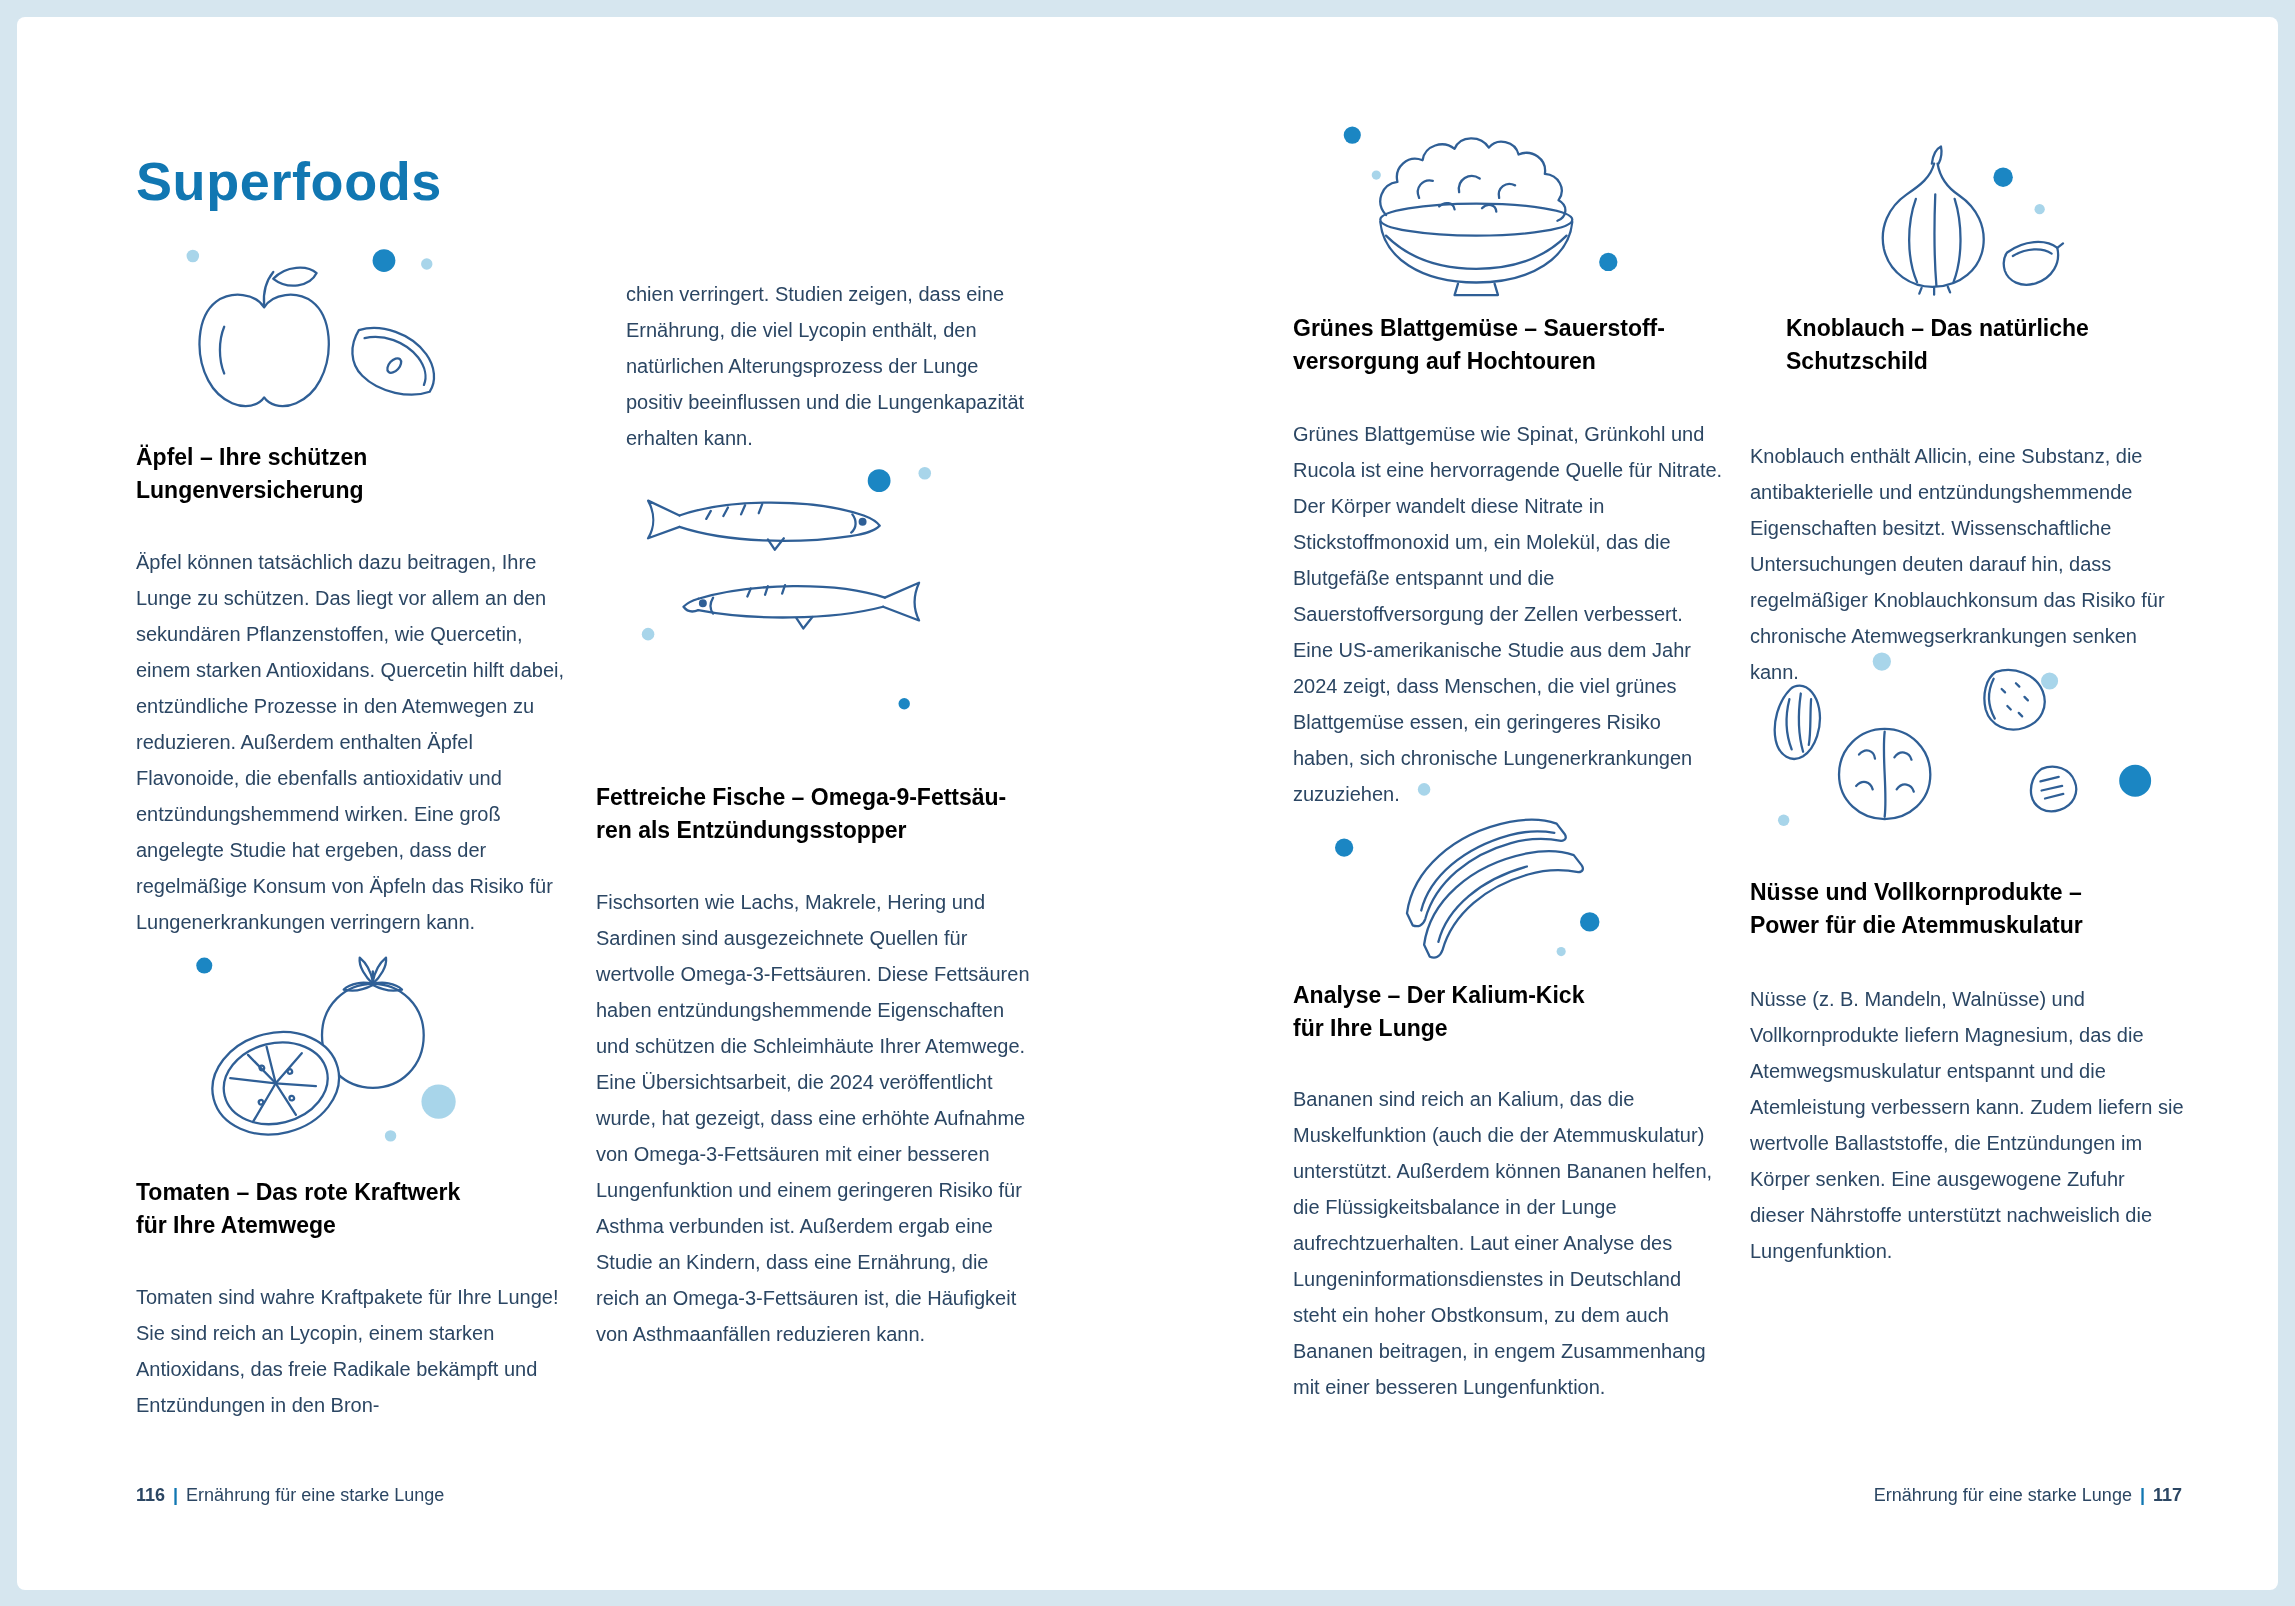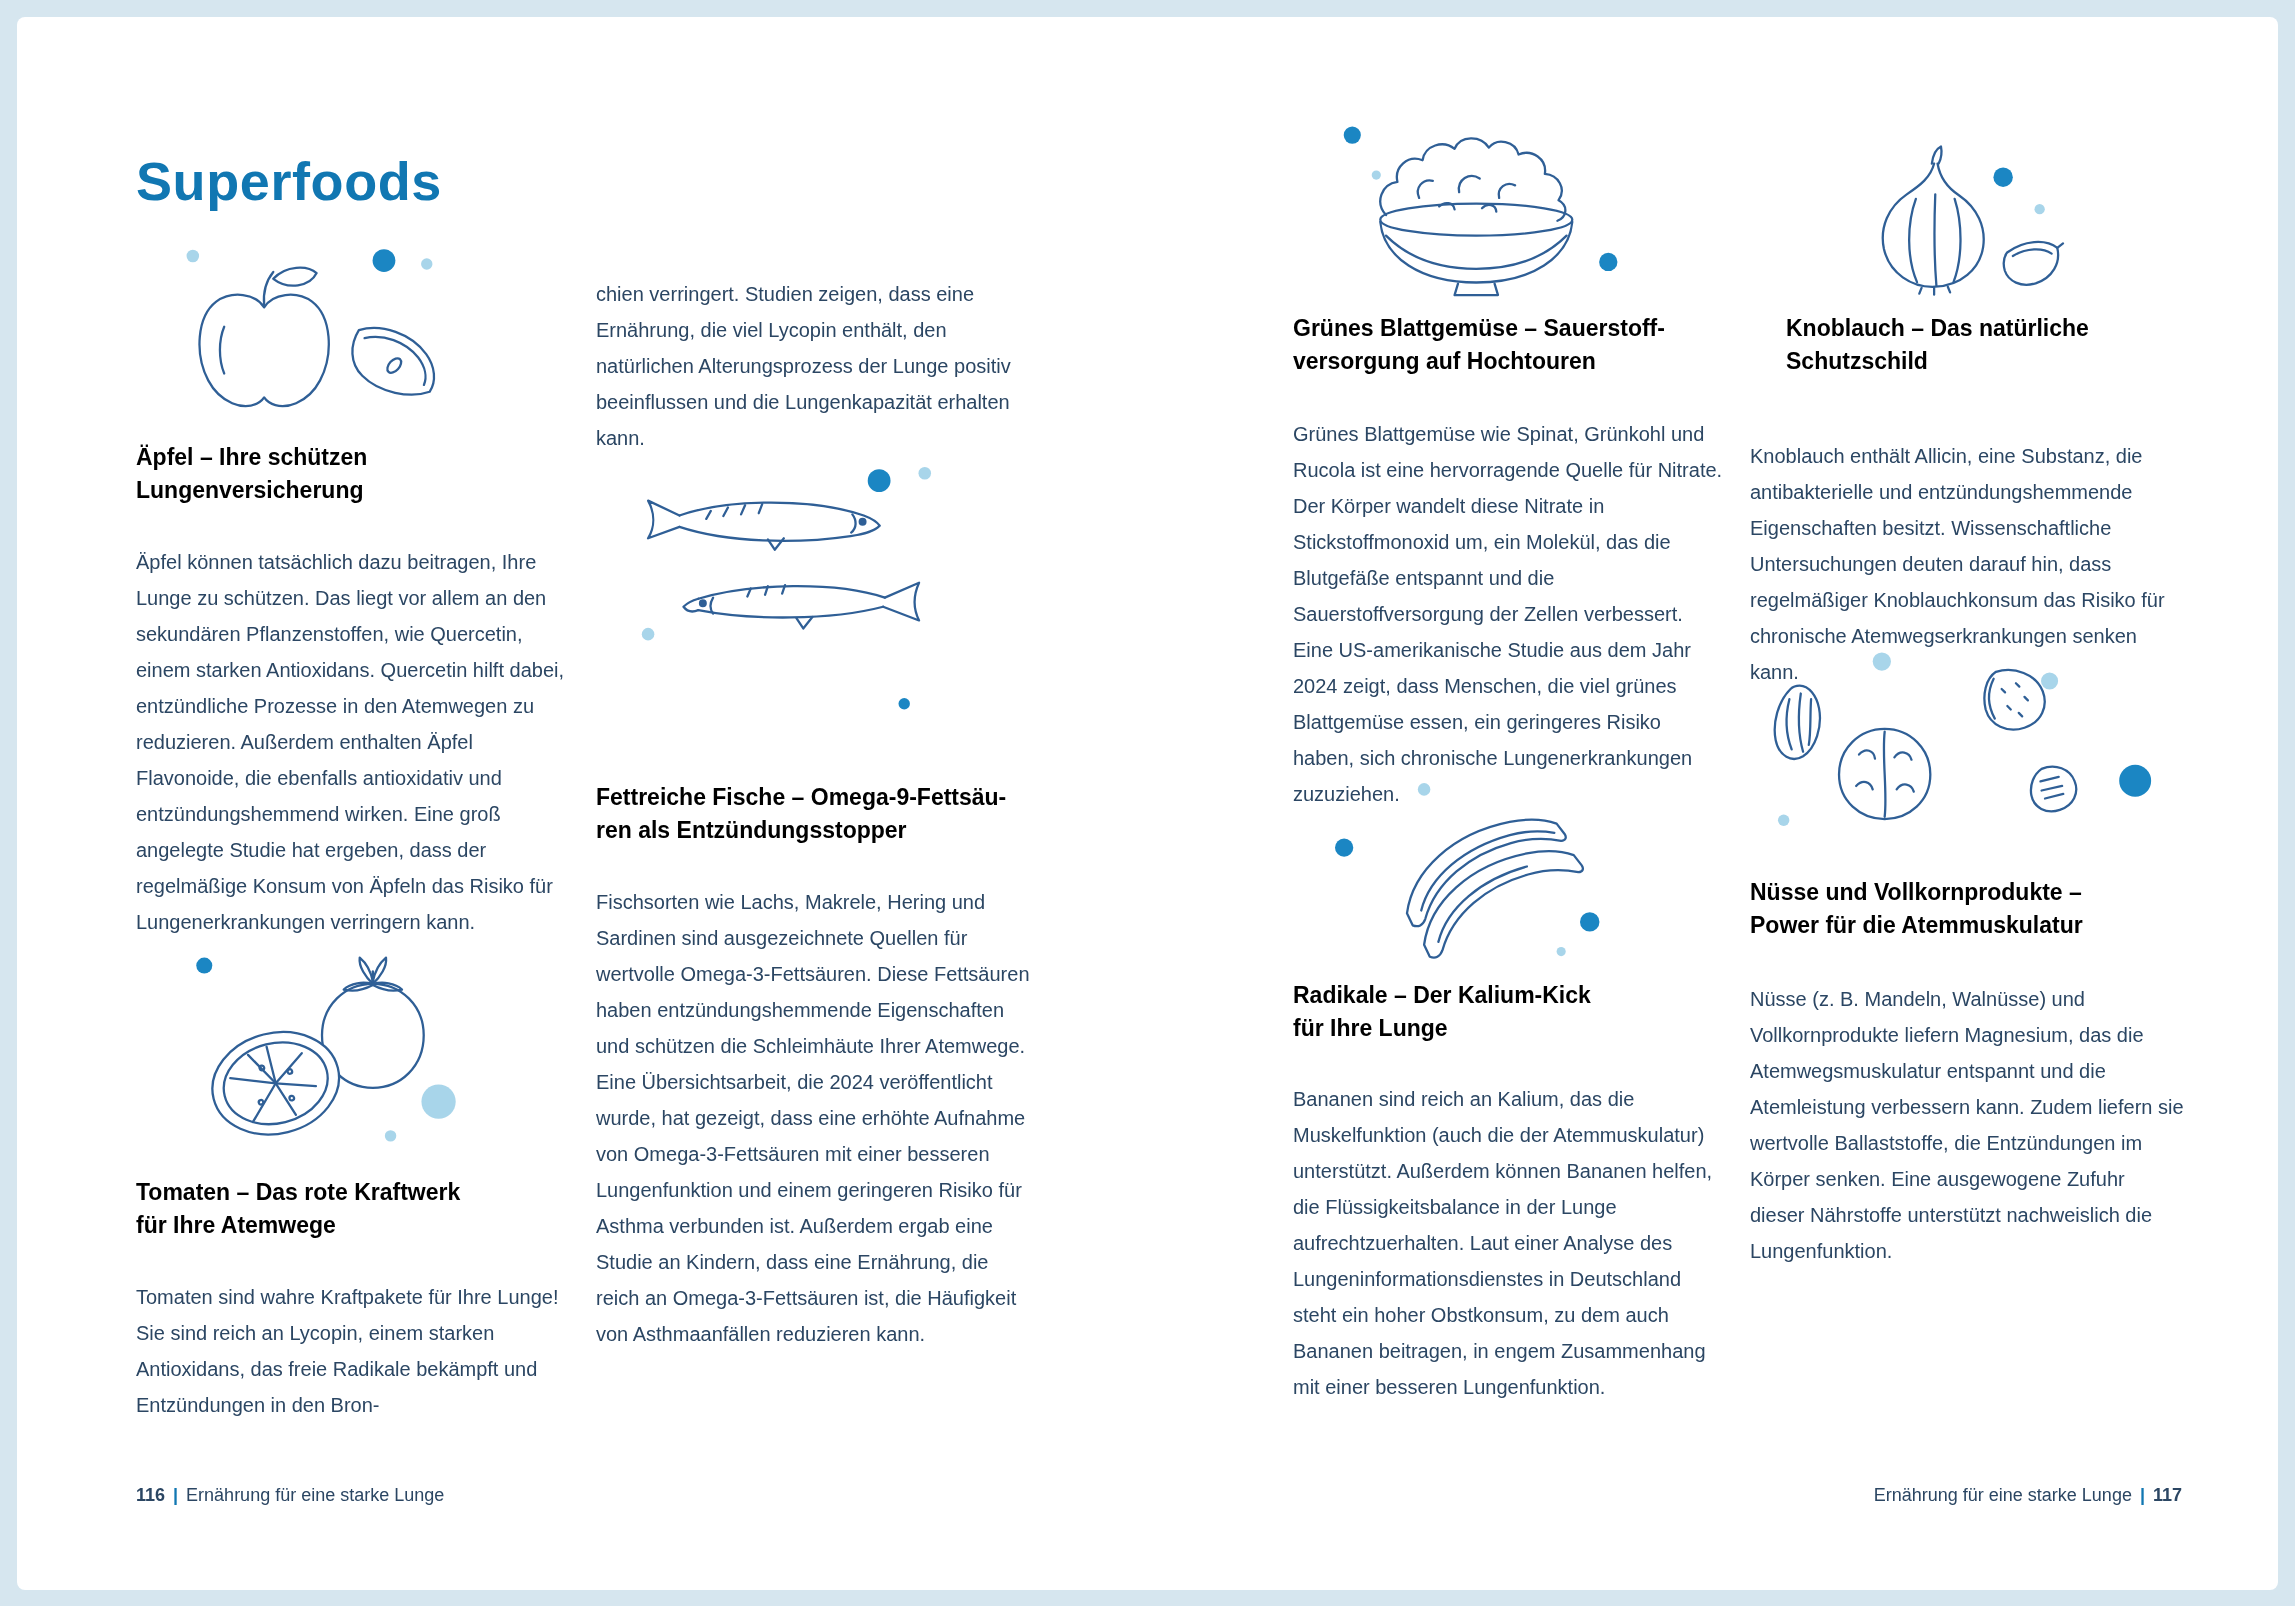--- a/index.html
+++ b/index.html
@@ -34,21 +34,21 @@
   }
   .illus svg { display:block; }
   
   #apple-illus   { top:240px;  left:31px; }
   #apples-h      { top:441px; }
   #apples-p      { top:544px; }
   #tomato-illus  { top:946px; left:34px; }
   #tomatoes-h    { top:1176px; }
   #tomatoes-p1   { top:1279px; }
   
-  #tomatoes-p2   { top:276px; }
+  #tomatoes-p2   { top:276px;margin-left:30px; }
   #fish-illus    { top:463px; left:29px; }
   #fish-h        { top:781px; }
   #fish-p        { top:884px; }
   
   #salad-illus   { top:112px; left:29px; }
   #greens-h      { top:312px; }
   #greens-p      { top:416px; }
   #banana-illus  { top:779px; left:34px; }
   #bananas-h     { top:979px; }
   #bananas-p     { top:1081px; }
@@ -213,21 +213,21 @@
           <path d="M195 285 C210 225 270 175 350 153"></path>
         </g>
         <circle cx="170" cy="18" r="11" fill="#a8d5ea"></circle>
         <circle cx="30" cy="120" r="16" fill="#1b86c3"></circle>
         <circle cx="460" cy="250" r="17" fill="#1b86c3"></circle>
         <circle cx="410" cy="302" r="8" fill="#a8d5ea"></circle>
       </svg>
     </div>
 
     <h2 class="blk sec-heading" id="bananas-h">
-      <span>Radikale – Der Kalium-Kick</span><br>
+      <span>Analyse – Der Kalium-Kick</span><br>
       <span>für Ihre Lunge</span>
     </h2>
     <p class="blk body-text" id="bananas-p">Bananen sind reich an Kalium, das die Muskelfunktion (auch die der Atemmuskulatur) unterstützt. Außerdem können Bananen helfen, die Flüssigkeitsbalance in der Lunge aufrechtzuerhalten. Laut einer Analyse des Lungeninformationsdienstes in Deutschland steht ein hoher Obstkonsum, zu dem auch Bananen beitragen, in engem Zusammenhang mit einer besseren Lungenfunktion.</p>
   </div>
 
   <div class="col" id="col4">
 
     <div class="blk illus" id="garlic-illus">
       <svg viewBox="0 0 440 270" width="251" height="154">
         <g fill="none" stroke="#2f5f96" stroke-width="4" stroke-linecap="round" stroke-linejoin="round">

